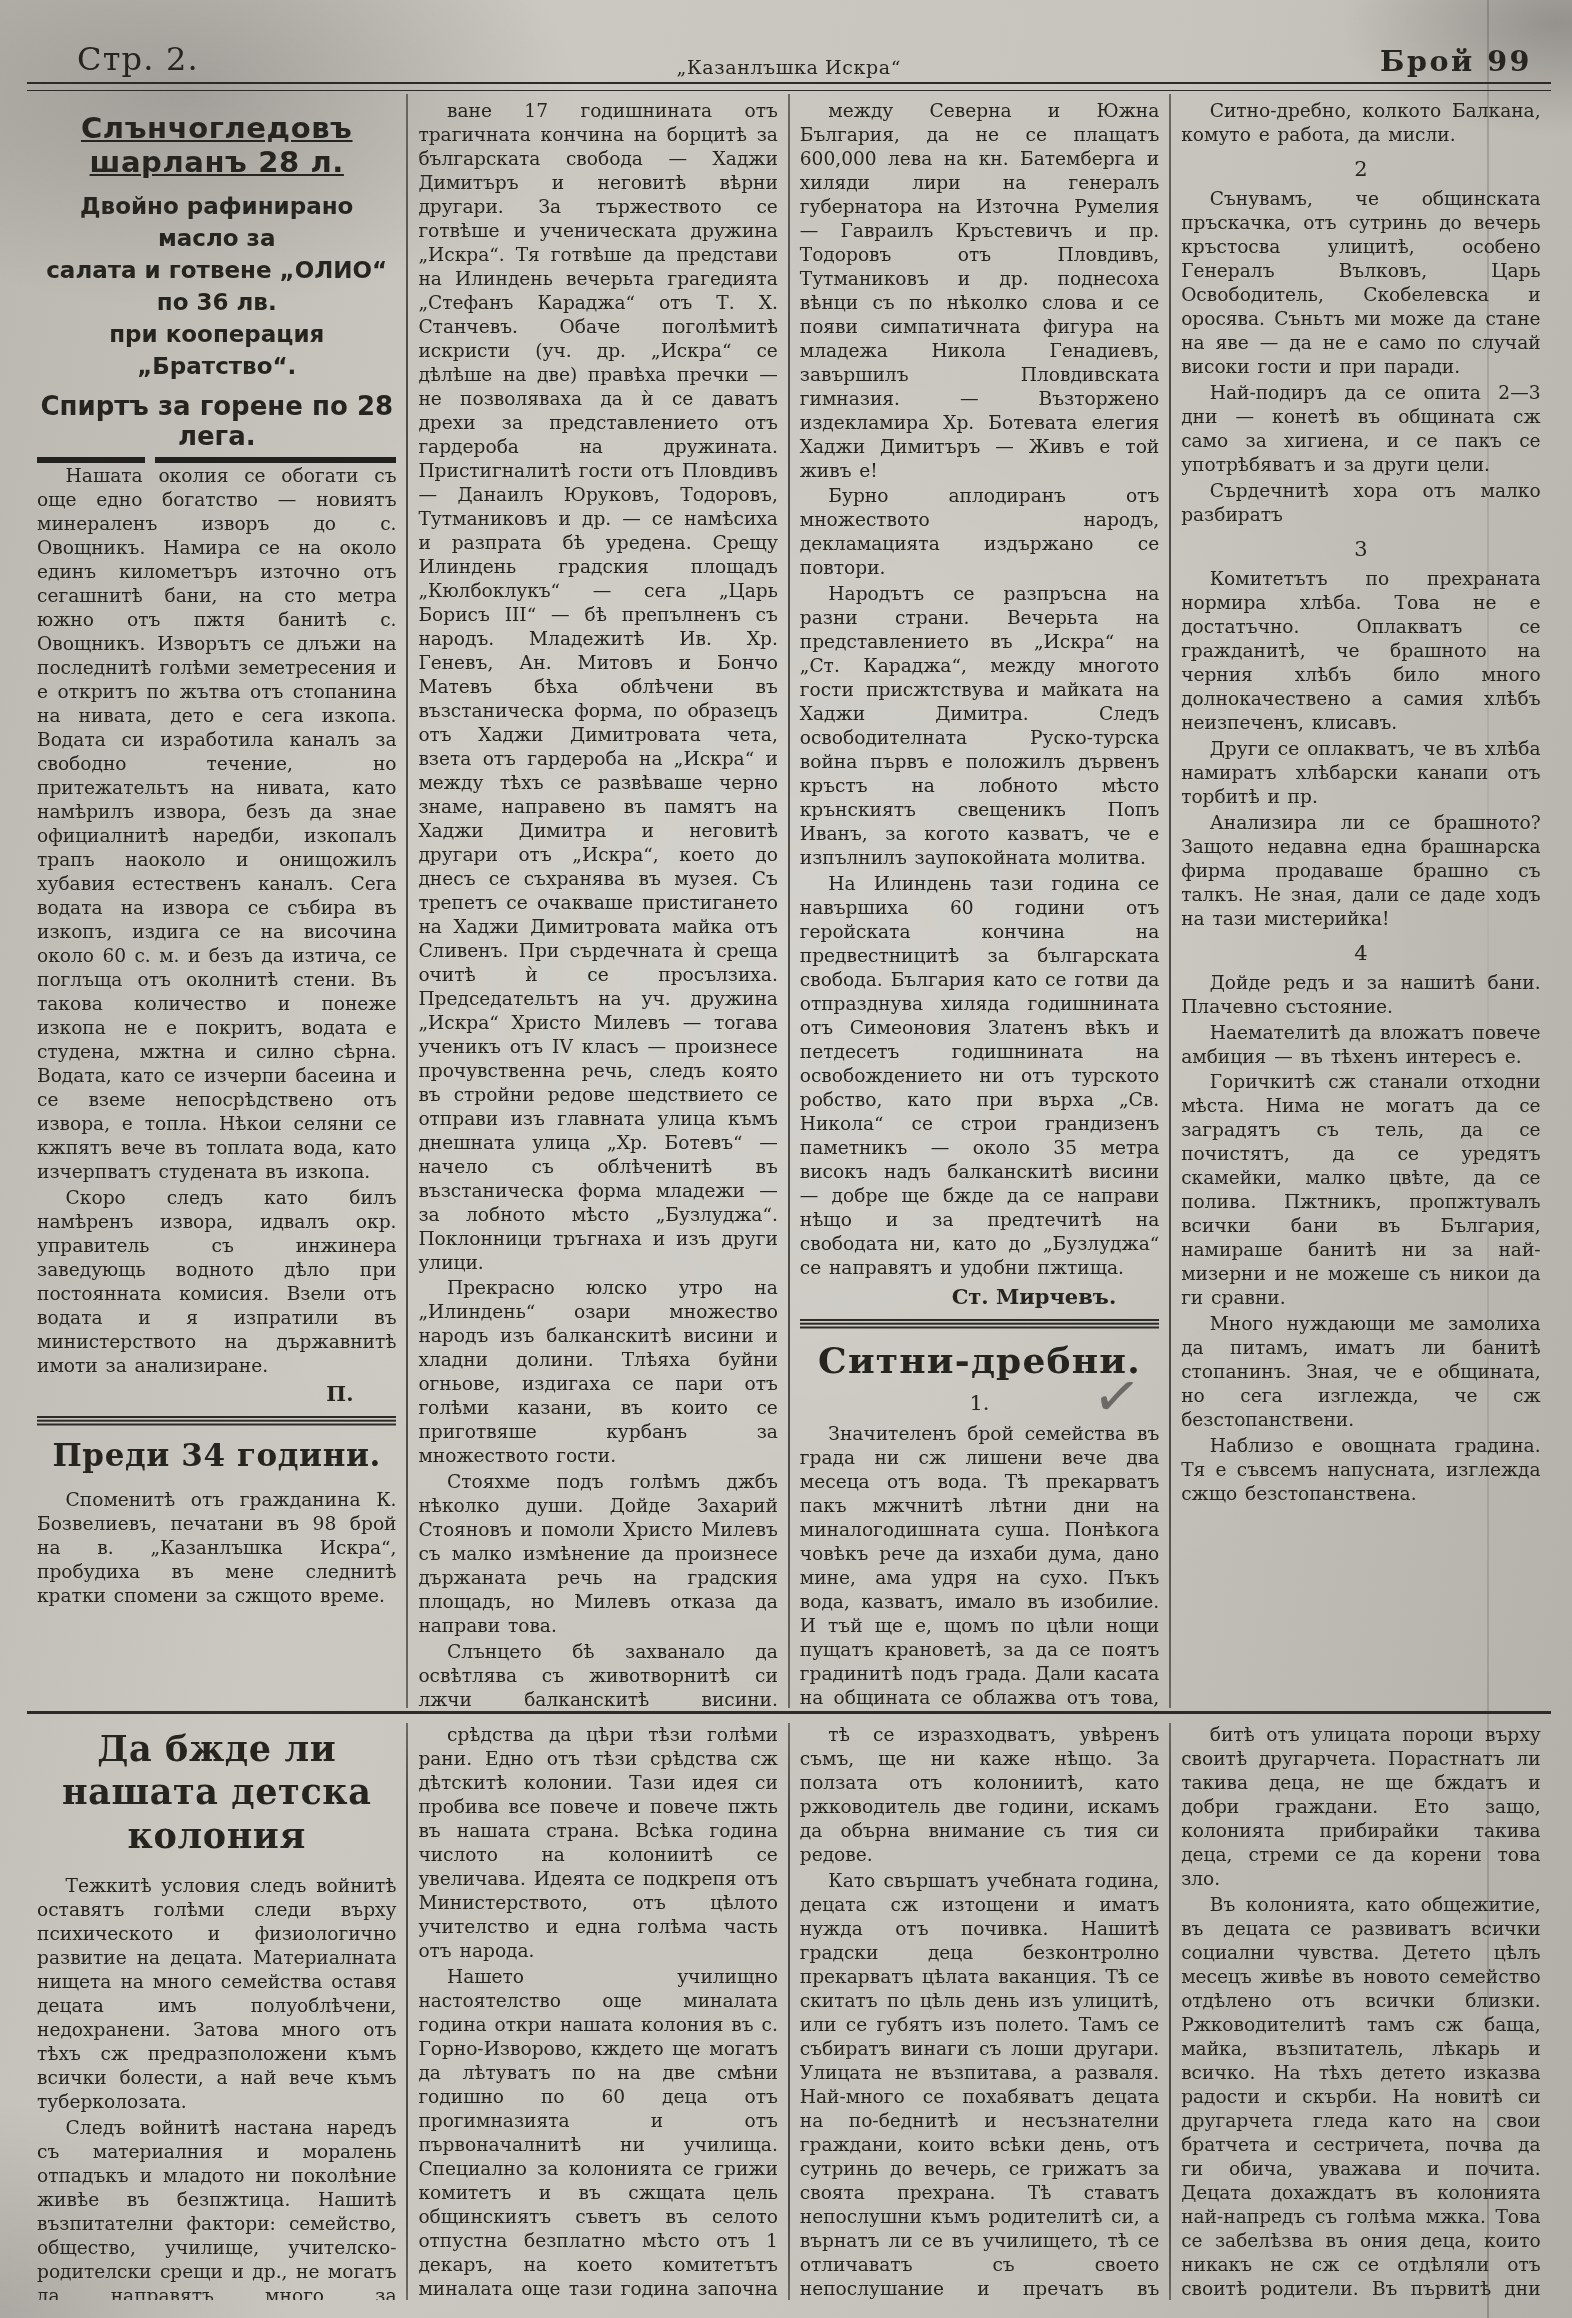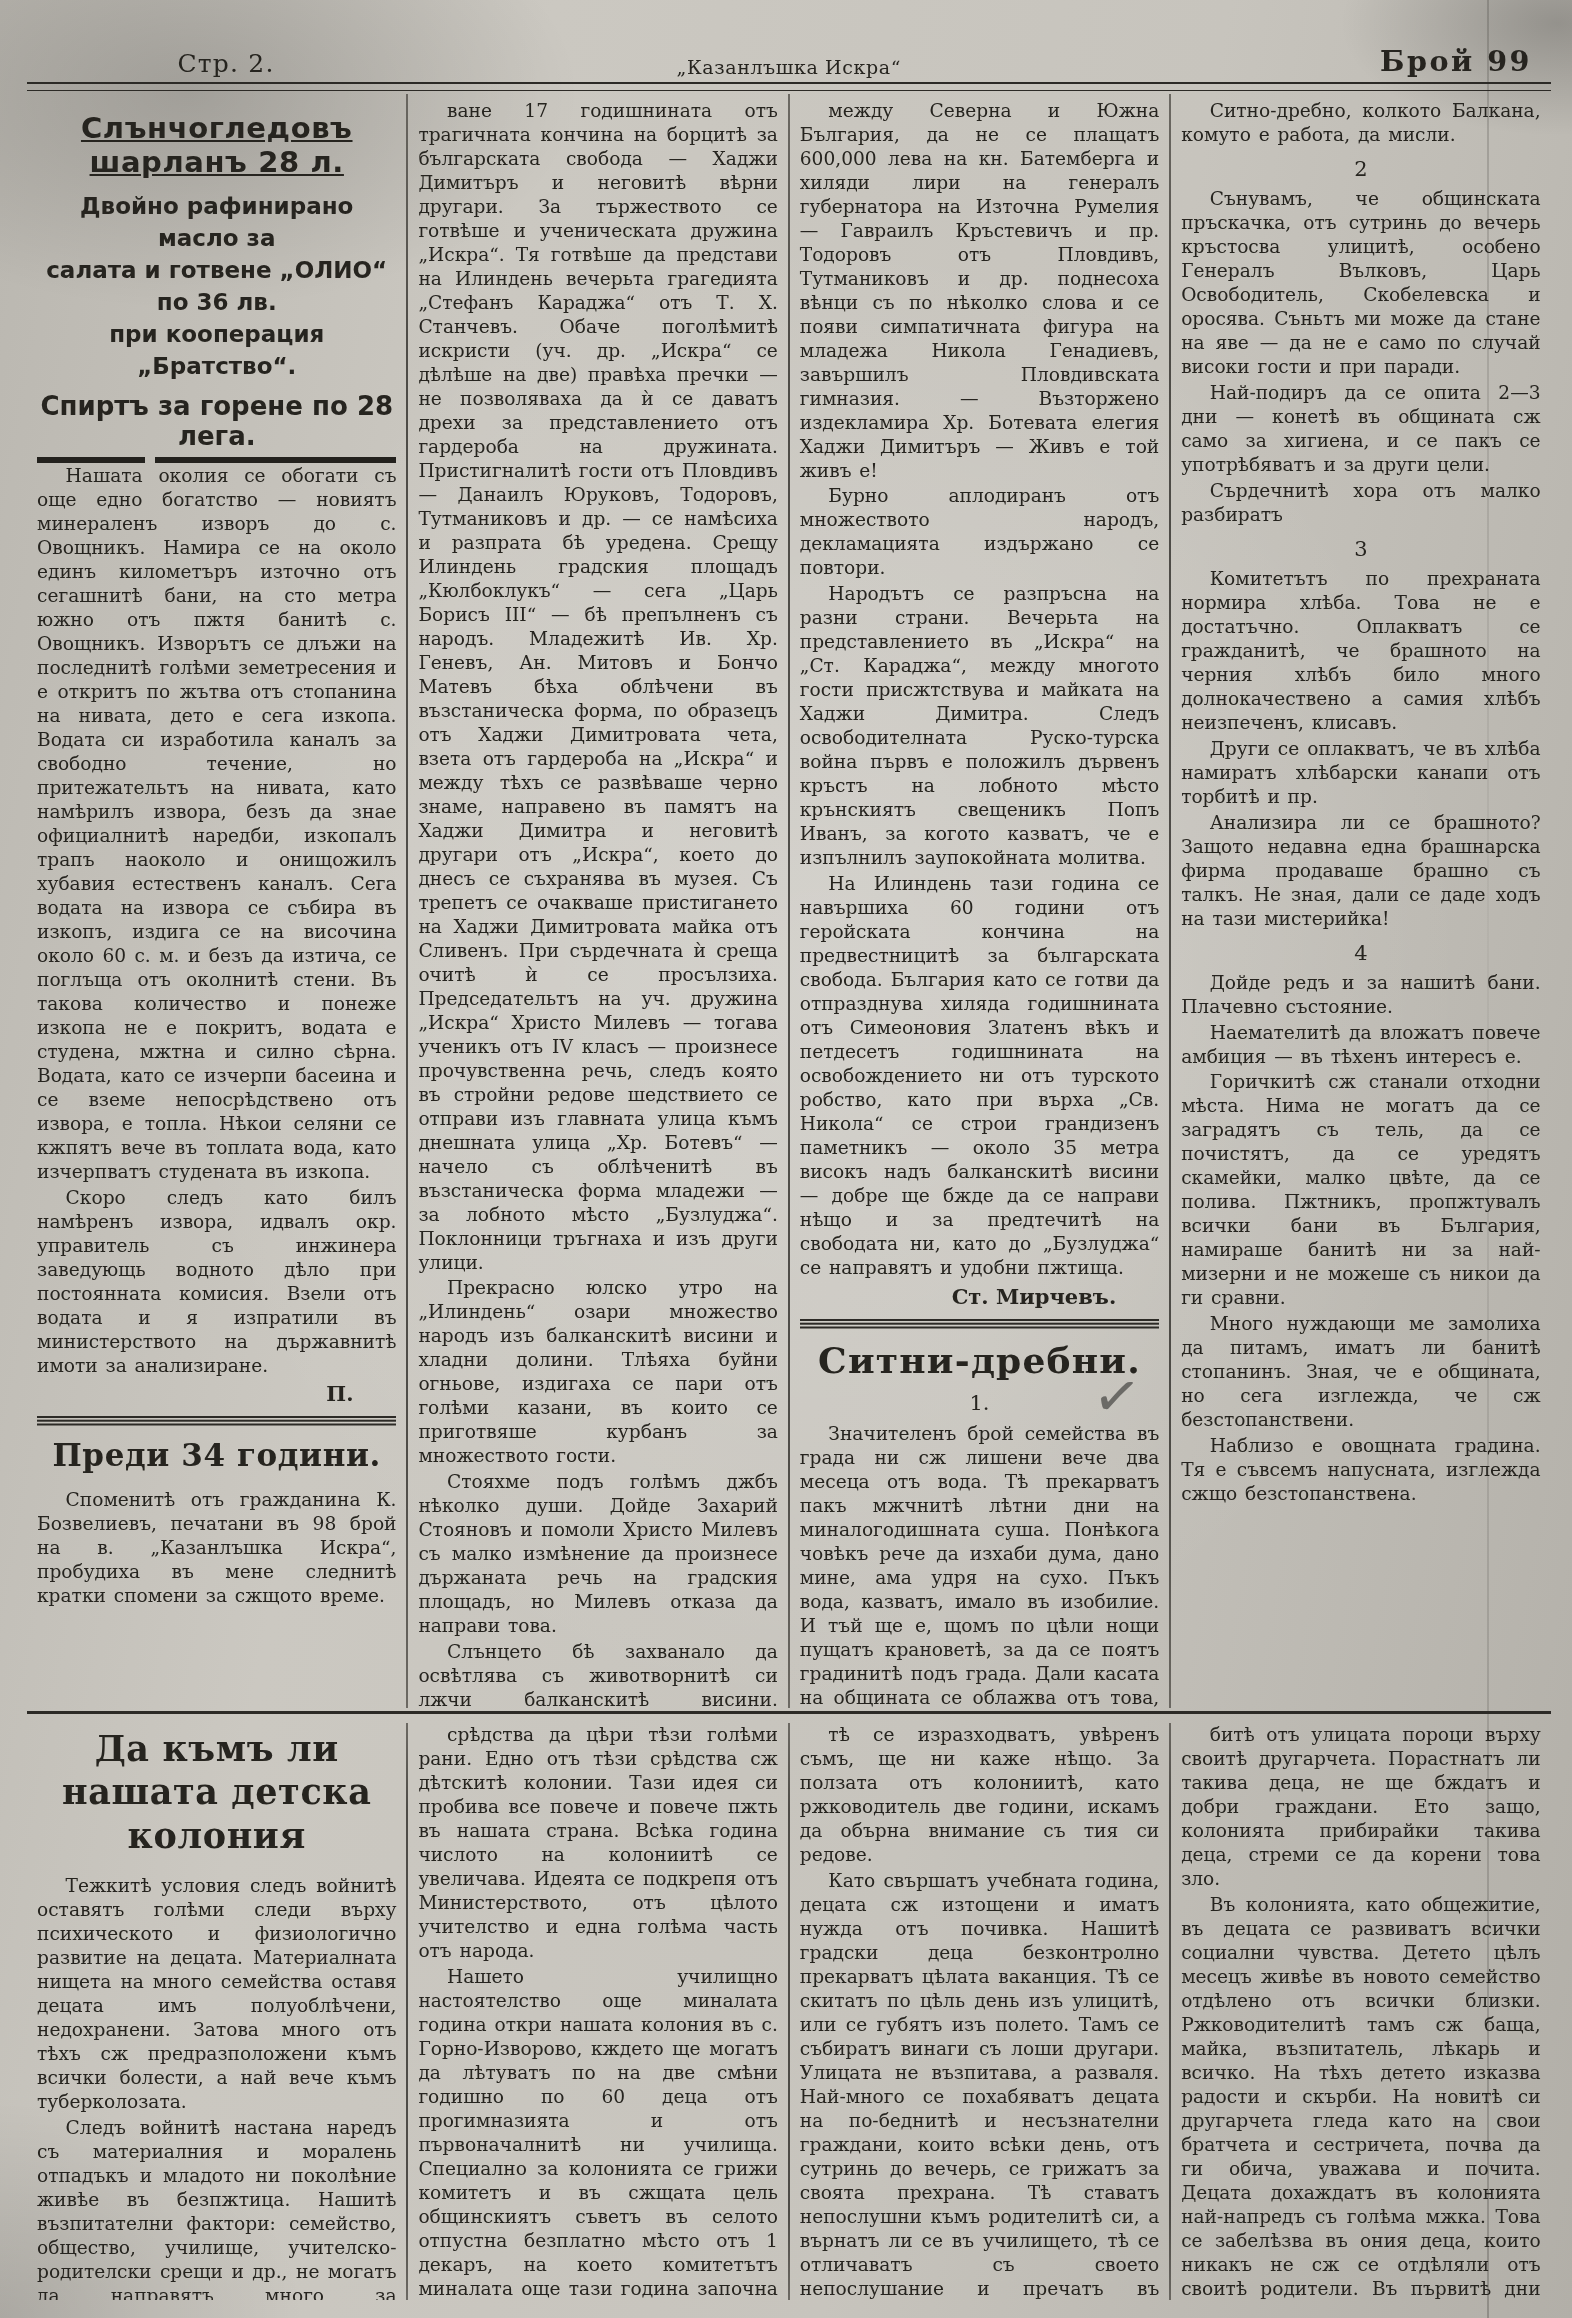--- a/index.html
+++ b/index.html
@@ -13,21 +13,21 @@
       radial-gradient(ellipse 310px 161px at 99% 1%, rgba(0,0,0,0.22), transparent 70%),
       radial-gradient(ellipse 435px 310px at 0% 100%, rgba(0,0,0,0.14), transparent 70%),
       radial-gradient(ellipse 869px 994px at 52% 42%, rgba(255,255,255,0.22), transparent 75%),
       linear-gradient(100deg,#bab7b0 0%,#cbc8c1 28%,#c7c4bd 62%,#b2afa8 100%);
     font-family:"DejaVu Serif","DejaVu Sans",serif;
   }
   .crease{position:absolute;top:0;bottom:0;width:1.9px;background:linear-gradient(to bottom,rgba(60,58,54,.25),rgba(60,58,54,.05) 40%,rgba(60,58,54,.3));}
   .inner{position:relative;padding:11.2px 22.4px 0 27px;}
   
   .mast{display:flex;align-items:flex-end;height:67px;}
-  .mast .left{width:348px;font-size:25px;letter-spacing:1.2px;padding-left:50px;box-sizing:border-box;text-align:center;}
+  .mast .left{width:348px;font-size:32px;letter-spacing:1.2px;padding-left:50px;box-sizing:border-box;}
   .mast .center{flex:1;text-align:center;font-size:19px;letter-spacing:0.6px;}
   .mast .right{width:348px;text-align:right;font-weight:bold;font-size:28.6px;letter-spacing:2.5px;padding-right:18.6px;box-sizing:border-box;}
   .mast-rule{height:6.2px;border-top:2.5px solid #2c2a26;border-bottom:1.9px solid #2c2a26;margin-top:3.7px;}
   
   .main{display:flex;height:1614px;overflow:hidden;margin-top:2.5px;}
   .col{flex:1 1 0;padding:0 10px;overflow:hidden;min-width:0;}
   .vr{width:1.9px;background:linear-gradient(to bottom,#55524c,#2f2d29 15%,#2f2d29 85%,#55524c);flex:0 0 auto;opacity:.8;}
   p.para{font-size:18.6px;line-height:24px;text-align:justify;text-indent:28.6px;margin:0 0 1.9px 0;word-spacing:1.9px;}
   .sig{ text-align:right;font-weight:bold;font-size:21px;padding-right:43px;margin:3.7px 0 6.2px;}
   .article-head{font-weight:bold;font-size:31px;line-height:1.2;text-align:center;margin:12.4px 0 13.7px;letter-spacing:0.6px;}
@@ -151,21 +151,21 @@
             <p class="para">Наблизо е овощната градина. Тя е съвсемъ напусната, изглежда сжщо безстопанствена.</p>
           </div>
 
       </div>
     </div>
 
     <div class="sect-rule"></div>
 
     <div class="bottom">
       <div class="col">
-        <h2 class="bottom-head">Да къмъ ли нашата детска колония</h2>
+        <h2 class="bottom-head">Да бжде ли нашата детска колония</h2>
         <div>
             <p class="para">Тежкитѣ условия следъ войнитѣ оставятъ голѣми следи върху психическото и физиологично развитие на децата. Материалната нищета на много семейства оставя децата имъ полуоблѣчени, недохранени. Затова много отъ тѣхъ сж предразположени къмъ всички болести, а най вече къмъ туберколозата.</p>
             <p class="para">Следъ войнитѣ настана наредъ съ материалния и моралень отпадъкъ и младото ни поколѣние живѣе въ безпжтица. Нашитѣ възпитателни фактори: семейство, общество, училище, учителско-родителски срещи и др., не могатъ да направятъ много за възпитанието на нашето дете. Причинитѣ сж ясни и на тѣхъ сега трѣбва да изброяваме. Нашия народъ трѣбва да дири пжтища и</p>
           </div>
       </div>
       <div class="vr"></div>
       <div class="col pad-top-sm">
         <div>
             <p class="para">срѣдства да цѣри тѣзи голѣми рани. Едно отъ тѣзи срѣдства сж дѣтскитѣ колонии. Тази идея си пробива все повече и повече пжть въ нашата страна. Всѣка година числото на колониитѣ се увеличава. Идеята се подкрепя отъ Министерството, отъ цѣлото учителство и една голѣма часть отъ народа.</p>
             <p class="para">Нашето училищно настоятелство още миналата година откри нашата колония въ с. Горно-Изворово, кждето ще могатъ да лѣтуватъ по на две смѣни годишно по 60 деца отъ прогимназията и отъ първоначалнитѣ ни училища. Специално за колонията се грижи комитетъ и въ сжщата цель общинскиятъ съветъ въ селото отпустна безплатно мѣсто отъ 1 декаръ, на което комитетътъ миналата още тази година започна постройката на здание, удобно за колонията. За мжчнотиитѣ, съ които комитетътъ трѣбва да се бори, срѣдствата, какъ</p>

